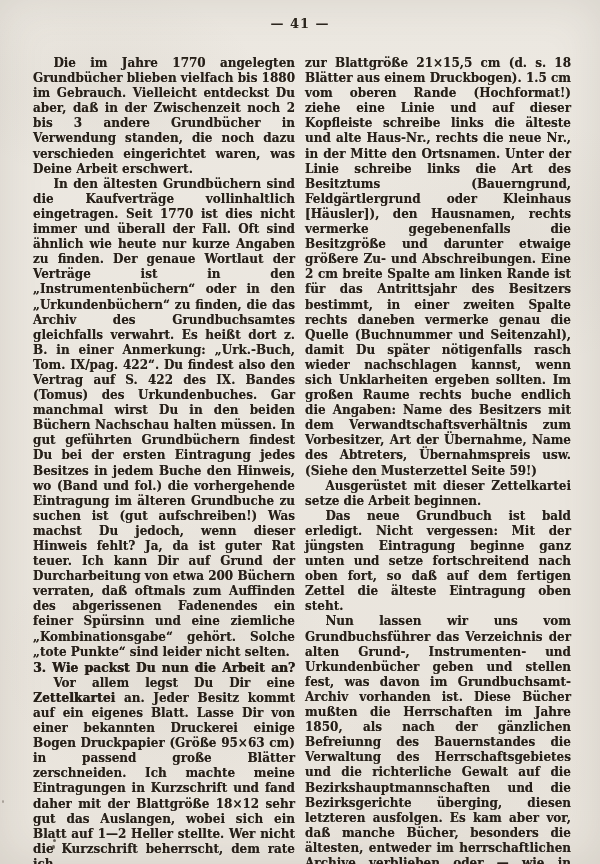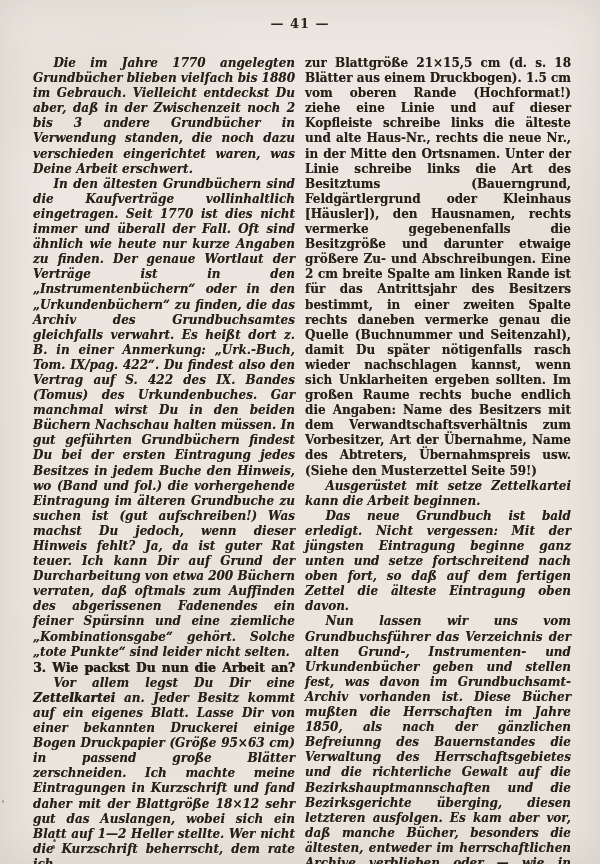--- a/index.html
+++ b/index.html
@@ -27,21 +27,21 @@
   .col {
     position: absolute; top: 56px;
     color: #272019;
     font-size: 12px; line-height: 15.1px; font-weight: bold;
     text-align: justify;
     text-shadow: 0 0 0.3px rgba(39,32,25,0.55);
   }
   .col-left  { left: 33px;  width: 262px; }
   .col-right { left: 305px; width: 266px; }
   .col p { margin: 0; }
-  .col p.indent { text-indent: 1.7em; font-style: italic; }
+  .col p.indent { text-indent: 1.7em; }
   .heading {
     margin: 0;
     font-size: 12.3px; line-height: 16px;
     text-align: justify; text-align-last: justify;
     text-shadow: 0.55px 0 0 currentColor;
     white-space: normal;
   }
   .bold-term { text-shadow: 0.55px 0 0 currentColor; letter-spacing: 0.2px; }
   .speck {
     position: absolute; background: #4a4238; border-radius: 50%;
@@ -60,22 +60,22 @@
 
   <div class="col col-left">
     <p class="indent">Die im Jahre 1770 angelegten Grundbücher blieben vielfach bis 1880 im Gebrauch. Vielleicht entdeckst Du aber, daß in der Zwischenzeit noch 2 bis 3 andere Grundbücher in Verwendung standen, die noch dazu verschieden eingerichtet waren, was Deine Arbeit erschwert.</p>
     <p class="indent">In den ältesten Grundbüchern sind die Kaufverträge vollinhaltlich eingetragen. Seit 1770 ist dies nicht immer und überall der Fall. Oft sind ähnlich wie heute nur kurze Angaben zu finden. Der genaue Wortlaut der Verträge ist in den „Instrumentenbüchern“ oder in den „Urkundenbüchern“ zu finden, die das Archiv des Grundbuchsamtes gleichfalls verwahrt. Es heißt dort z. B. in einer Anmerkung: „Urk.-Buch, Tom. IX/pag. 422“. Du findest also den Vertrag auf S. 422 des IX. Bandes (Tomus) des Urkundenbuches. Gar manchmal wirst Du in den beiden Büchern Nachschau halten müssen. In gut geführten Grundbüchern findest Du bei der ersten Eintragung jedes Besitzes in jedem Buche den Hinweis, wo (Band und fol.) die vorhergehende Eintragung im älteren Grundbuche zu suchen ist (gut aufschreiben!) Was machst Du jedoch, wenn dieser Hinweis fehlt? Ja, da ist guter Rat teuer. Ich kann Dir auf Grund der Durcharbeitung von etwa 200 Büchern verraten, daß oftmals zum Auffinden des abgerissenen Fadenendes ein feiner Spürsinn und eine ziemliche „Kombinationsgabe“ gehört. Solche „tote Punkte“ sind leider nicht selten.</p>
     <p class="heading">3. Wie packst Du nun die Arbeit an?</p>
     <p class="indent"><span>Vor allem legst Du Dir eine </span><span class="bold-term">Zettelkartei</span><span> an. Jeder Besitz kommt auf ein eigenes Blatt. Lasse Dir von einer bekannten Druckerei einige Bogen Druckpapier (Größe 95×63 cm) in passend große Blätter zerschneiden. Ich machte meine Eintragungen in Kurzschrift und fand daher mit der Blattgröße 18×12 sehr gut das Auslangen, wobei sich ein Blatt auf 1—2 Heller stellte. Wer nicht die Kurzschrift beherrscht, dem rate ich</span></p>
   </div>
 
   <div class="col col-right">
     <p>zur Blattgröße 21×15,5 cm (d. s. 18 Blätter aus einem Druckbogen). 1.5 cm vom oberen Rande (Hochformat!) ziehe eine Linie und auf dieser Kopfleiste schreibe links die älteste und alte Haus-Nr., rechts die neue Nr., in der Mitte den Ortsnamen. Unter der Linie schreibe links die Art des Besitztums (Bauerngrund, Feldgärtlergrund oder Kleinhaus [Häusler]), den Hausnamen, rechts vermerke gegebenenfalls die Besitzgröße und darunter etwaige größere Zu- und Abschreibungen. Eine 2 cm breite Spalte am linken Rande ist für das Antrittsjahr des Besitzers bestimmt, in einer zweiten Spalte rechts daneben vermerke genau die Quelle (Buchnummer und Seitenzahl), damit Du später nötigenfalls rasch wieder nachschlagen kannst, wenn sich Unklarheiten ergeben sollten. Im großen Raume rechts buche endlich die Angaben: Name des Besitzers mit dem Verwandtschaftsverhältnis zum Vorbesitzer, Art der Übernahme, Name des Abtreters, Übernahmspreis usw. (Siehe den Musterzettel Seite 59!)</p>
-    <p class="indent">Ausgerüstet mit setze Zettelkartei kann die Arbeit beginnen.</p>
-    <p class="indent">Das neue Grundbuch ist bald erledigt. Nicht vergessen: Mit der jüngsten Eintragung beginne ganz unten und setze fortschreitend nach oben fort, so daß auf dem fertigen Zettel die älteste Eintragung oben davon.</p>
+    <p class="indent">Ausgerüstet mit dieser Zettelkartei setze die Arbeit beginnen.</p>
+    <p class="indent">Das neue Grundbuch ist bald erledigt. Nicht vergessen: Mit der jüngsten Eintragung beginne ganz unten und setze fortschreitend nach oben fort, so daß auf dem fertigen Zettel die älteste Eintragung oben steht.</p>
     <p class="indent">Nun lassen wir uns vom Grundbuchsführer das Verzeichnis der alten Grund-, Instrumenten- und Urkundenbücher geben und stellen fest, was davon im Grundbuchsamt-Archiv vorhanden ist. Diese Bücher mußten die Herrschaften im Jahre 1850, als nach der gänzlichen Befreiunng des Bauernstandes die Verwaltung des Herrschaftsgebietes und die richterliche Gewalt auf die Bezirkshauptmannschaften und die Bezirksgerichte überging, diesen letzteren ausfolgen. Es kam aber vor, daß manche Bücher, besonders die ältesten, entweder im herrschaftlichen Archive verblieben oder — wie in Böhmen — teilweise oder</p>
   </div>
 
   <div class="speck speck-a"></div>
   <div class="speck speck-b"></div>
   <div class="speck speck-c"></div>
 
 </div>
 
 </body></html>

